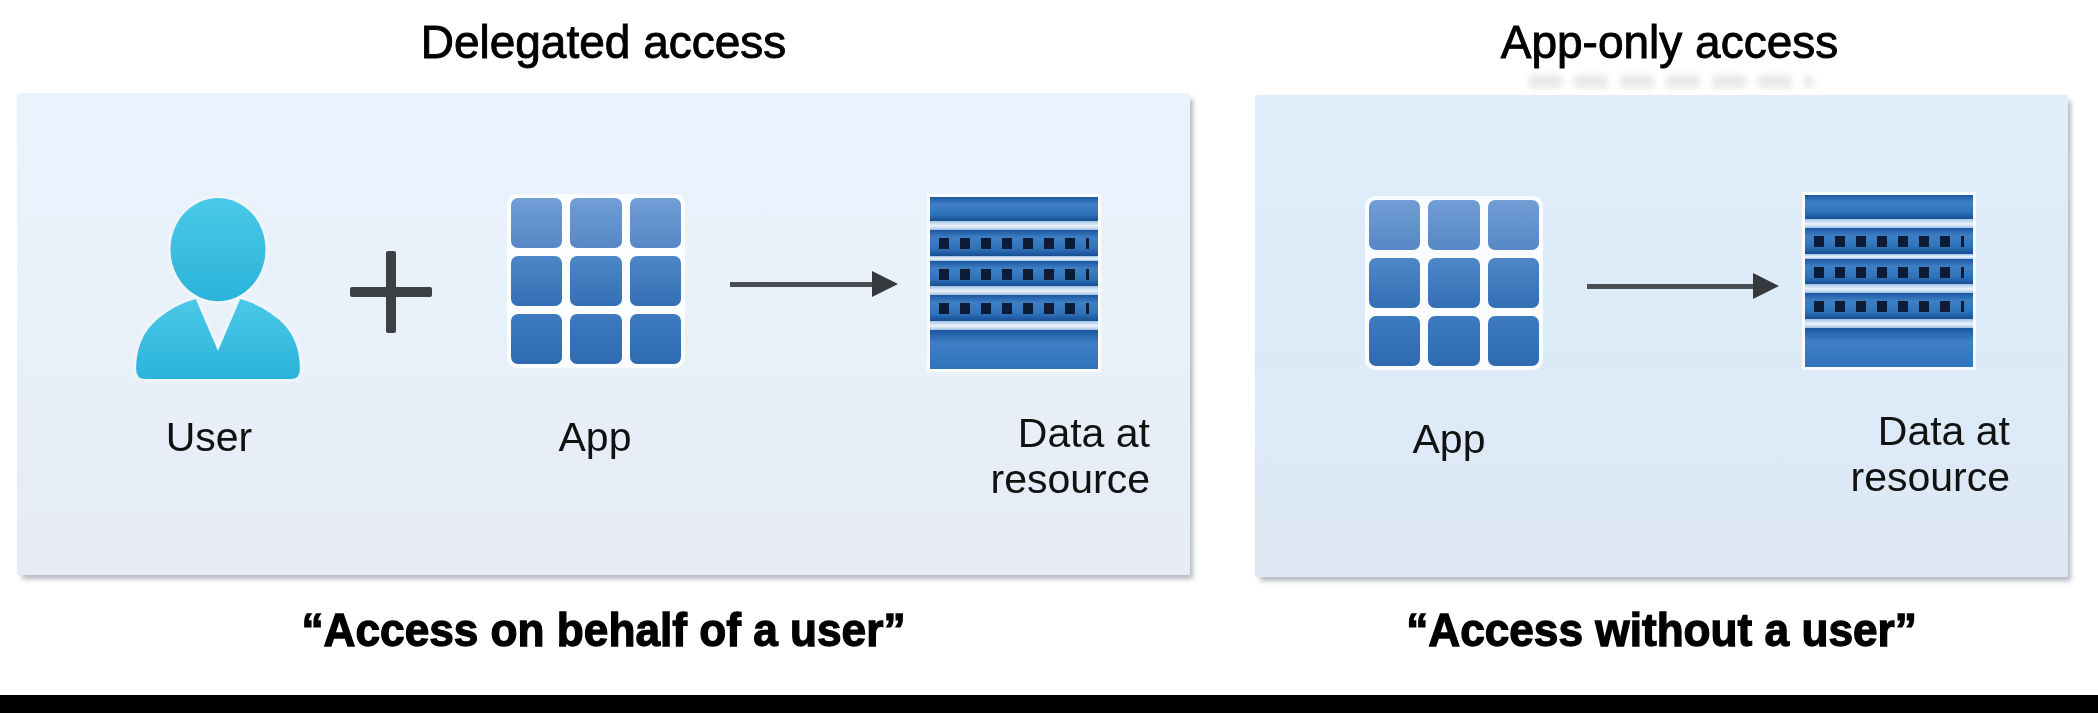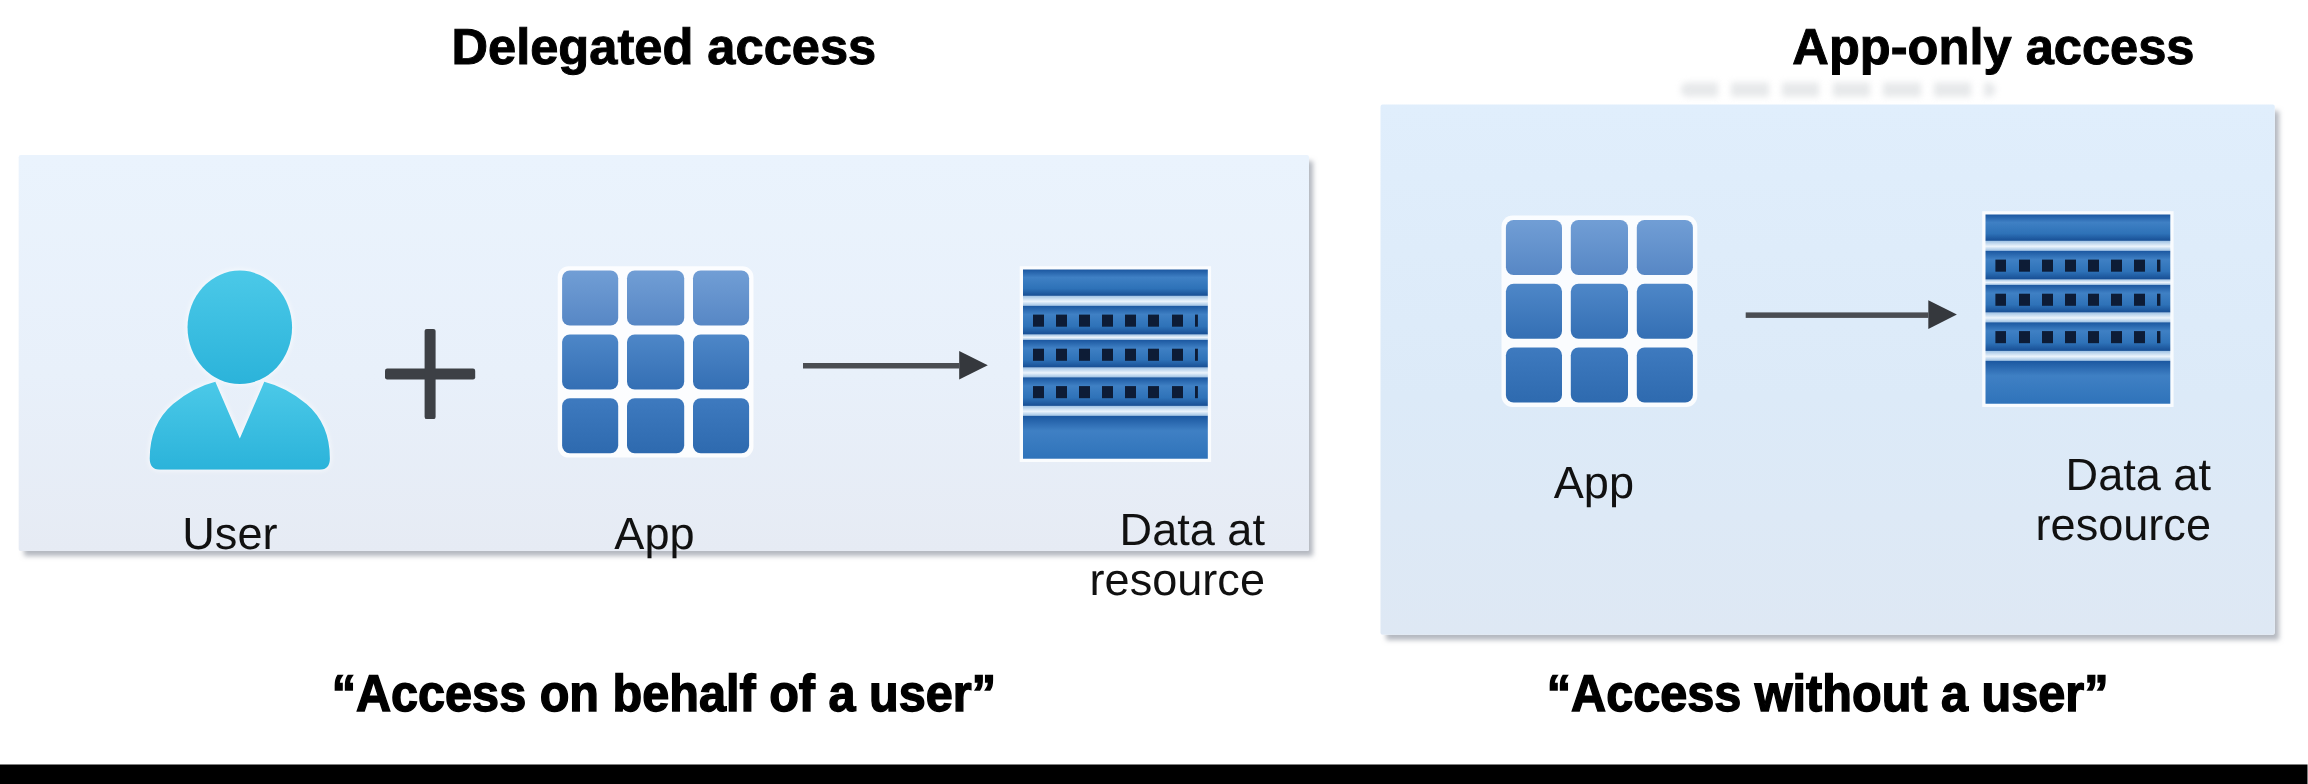--- a/index.html
+++ b/index.html
@@ -2,40 +2,39 @@
 <html><head>
 <meta charset="utf-8">
 <style>
   html,body{margin:0;padding:0;background:#fff;}
   .canvas{
     position:relative;width:2098px;height:713px;overflow:hidden;background:#ffffff;
     font-family:"Liberation Sans", sans-serif;color:#000;
   }
   
   .panel-title{
-    position:absolute;top:16px;font-size:46px;font-weight:700;line-height:1.15;
+    position:absolute;top:16px;font-size:46px;font-weight:400;line-height:1.15;
     text-align:center;letter-spacing:0px;-webkit-text-stroke:0.9px #000;
   }
   .panel-title.left{left:17px;width:1173px;}
-  .panel-title.right{left:1182px;width:813px;text-align:right;}
+  .panel-title.right{left:1263px;width:813px;}
   
   .ghost-artifact{
     position:absolute;left:1528px;top:75px;width:286px;height:13px;border-radius:6px;
     background:repeating-linear-gradient(90deg,#d7dadd 0 34px,rgba(255,255,255,0) 34px 46px);
     opacity:.6;filter:blur(3px);
   }
   
   .panel{
     position:absolute;border-radius:2px;
     box-shadow:4px 5px 5px -1px rgba(118,126,140,.55);
   }
   .panel.left{
-    left:17px;top:93px;width:1173px;height:360px;
+    left:17px;top:93px;width:1173px;height:482px;
     background:linear-gradient(180deg,#eaf3fd 0%,#e8f0fa 55%,#e6ebf4 100%);
-    margin-top:48px;
   }
   .panel.right{
     left:1255px;top:95px;width:813px;height:482px;
     background:linear-gradient(180deg,#e0eefc 0%,#dceaf8 55%,#dee8f4 100%);
   }
   
   .user-icon{position:absolute;left:110px;top:104px;width:182px;height:182px;filter:drop-shadow(0 0 3px rgba(255,255,255,.9));}
   
   .plus-icon{position:absolute;left:333px;top:158px;width:82px;height:82px;}
   .plus-icon::before,.plus-icon::after{content:"";position:absolute;background:#3d4045;border-radius:2px;}

